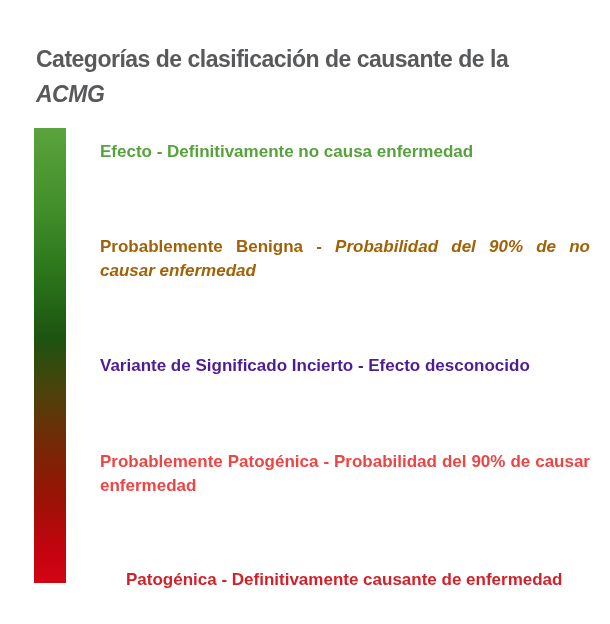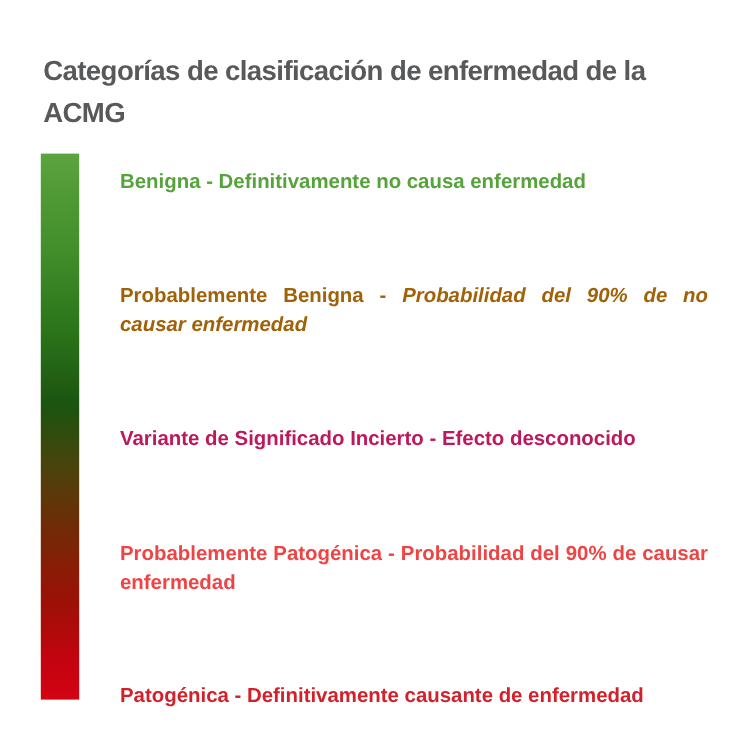--- a/index.html
+++ b/index.html
@@ -21,20 +21,21 @@
     top: 42px;
   }
   .title-line {
     font-size: 23px;
     font-weight: 700;
     letter-spacing: -0.5px;
     line-height: 35px;
     white-space: nowrap;
   }
   .title-line.italic {
+    font-style: italic;
   }
   .gradient-bar {
     position: absolute;
     left: 34px;
     top: 128px;
     width: 32px;
     height: 455px;
   }
   .category-label {
     position: absolute;
@@ -50,45 +51,45 @@
     width: 490px;
     text-align: justify;
   }
   .italic-part {
     font-style: italic;
   }
   .cat-1 { top: 123px; }
   .cat-2 { top: 218px; }
   .cat-3 { top: 337px; }
   .cat-4 { top: 433px; }
-  .cat-5 { top: 551px; }
+  .cat-5 { top: 551px; margin-left: 26px; }
 </style>
 </head>
 <body style="background: rgb(255, 255, 255);">
 
 <div class="canvas">
 
   <div class="title-block">
-    <div class="title-line" style="color: rgb(88, 89, 91);">Categorías de clasificación de enfermedad de la</div>
+    <div class="title-line" style="color: rgb(88, 89, 91);">Categorías de clasificación de causante de la</div>
     <div class="title-line italic" style="color: rgb(88, 89, 91);">ACMG</div>
   </div>
 
   <div class="gradient-bar" style="background: linear-gradient(rgb(91, 163, 61) 0%, rgb(65, 142, 42) 18%, rgb(42, 115, 26) 33%, rgb(28, 84, 16) 46%, rgb(77, 66, 11) 58%, rgb(118, 40, 6) 70%, rgb(156, 17, 5) 82%, rgb(197, 3, 16) 93%, rgb(210, 4, 20) 100%);"></div>
 
   <div>
 
     <p class="category-label one-line cat-1" style="color: rgb(85, 163, 58);">
-      <span>Benigna - Definitivamente no causa enfermedad</span><span class="italic-part"></span>
+      <span>Efecto - Definitivamente no causa enfermedad</span><span class="italic-part"></span>
     </p>
 
     <p class="category-label two-line cat-2" style="color: #a16207;">
       <span>Probablemente Benigna - </span><span class="italic-part">Probabilidad del 90% de no causar enfermedad</span>
     </p>
 
-    <p class="category-label one-line cat-3" style="color: #be185d;">
+    <p class="category-label one-line cat-3" style="color: #4c1d95;">
       <span>Variante de Significado Incierto - Efecto desconocido</span><span class="italic-part"></span>
     </p>
 
     <p class="category-label two-line cat-4" style="color: #ef4444;">
       <span>Probablemente Patogénica - Probabilidad del 90% de causar enfermedad</span><span class="italic-part"></span>
     </p>
 
     <p class="category-label one-line cat-5" style="color: rgb(210, 33, 42);">
       <span>Patogénica - Definitivamente causante de enfermedad</span><span class="italic-part"></span>
     </p>

